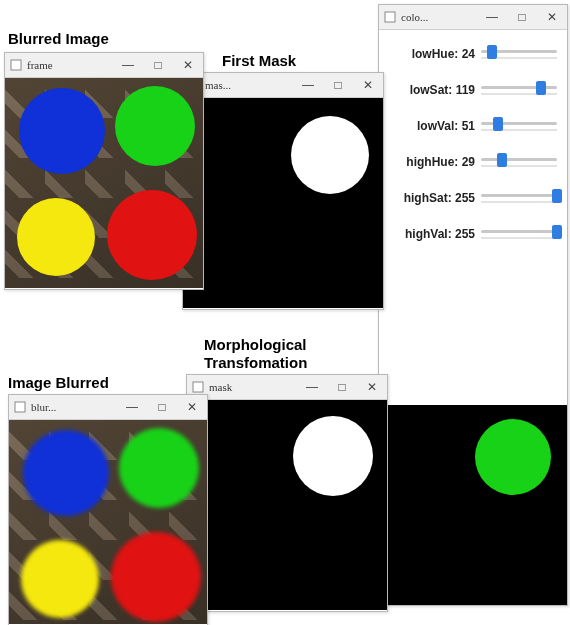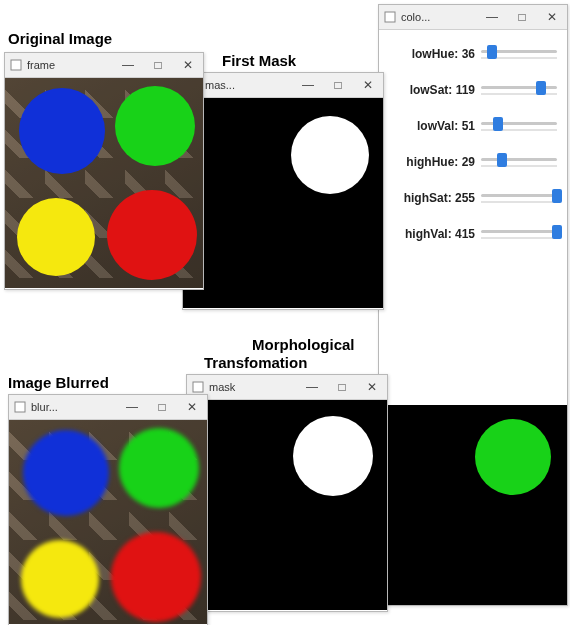--- a/index.html
+++ b/index.html
@@ -39,20 +39,21 @@
     margin: 0 4px;
     display: flex;
     align-items: center;
     justify-content: center;
   }
   .titlebar .title {
     flex: 0 0 auto;
     padding-right: 4px;
     white-space: nowrap;
     overflow: hidden;
+    font-family: Liberation Serif, serif;
   }
   .titlebar .spacer { flex: 1; }
   .titlebar .btn {
     width: 30px;
     height: 24px;
     display: flex;
     align-items: center;
     justify-content: center;
     font-size: 12px;
     color: #444;
@@ -127,44 +128,44 @@
     top: 1px;
     width: 10px;
     height: 14px;
     background: #2f7de0;
     border-radius: 2px;
   }
 </style>
 </head>
 <body>
 
-<div class="label" style="left:8px; top:30px;">Original Image</div>
+<div class="label" style="left:8px; top:30px;">Blurred Image</div>
 <div class="label" style="left:222px; top:52px;">First Mask</div>
 <div class="label" style="left:8px; top:374px;">Image Blurred</div>
-<div class="label" style="left:204px; top:336px;margin-left:48px;">Morphological</div>
+<div class="label" style="left:204px; top:336px;">Morphological</div>
 <div class="label" style="left:204px; top:354px;">Transfomation</div>
 <div class="label" style="left:414px; top:364px;">Final Image</div>
 <div class="label" style="left:414px; top:382px;">Output</div>
 
 <div class="win" style="left:378px; top:4px; width:188px; height:600px;">
   <div class="titlebar">
     <span class="icon">
         <svg width="12" height="12">
           <rect x="1" y="1" width="10" height="10" fill="#fff" stroke="#888"></rect>
         </svg>
       </span>
     <span class="title">colo...</span>
     <span class="spacer"></span>
     <span class="btn">—</span>
     <span class="btn">□</span>
     <span class="btn">✕</span>
   </div>
   <div class="sliders" id="sliders-container">
       <div class="srow">
-        <div class="lab">lowHue: 36</div>
+        <div class="lab">lowHue: 24</div>
         <div class="track">
           <div class="bar"></div>
           <div class="bar2"></div>
           <div class="thumb" style="left:calc(14% - 5px);"></div>
         </div>
       </div>
       <div class="srow">
         <div class="lab">lowSat: 119</div>
         <div class="track">
           <div class="bar"></div>
@@ -190,21 +191,21 @@
       </div>
       <div class="srow">
         <div class="lab">highSat: 255</div>
         <div class="track">
           <div class="bar"></div>
           <div class="bar2"></div>
           <div class="thumb" style="left:calc(100% - 5px);"></div>
         </div>
       </div>
       <div class="srow">
-        <div class="lab">highVal: 415</div>
+        <div class="lab">highVal: 255</div>
         <div class="track">
           <div class="bar"></div>
           <div class="bar2"></div>
           <div class="thumb" style="left:calc(100% - 5px);"></div>
         </div>
       </div>
     </div>
 
   <div class="content maskbg" style="position:absolute; left:0; right:0; top:400px; bottom:0;">
     <div class="circle" style="left:96px; top:14px; width:76px; height:76px; background:#18d218;"></div>

